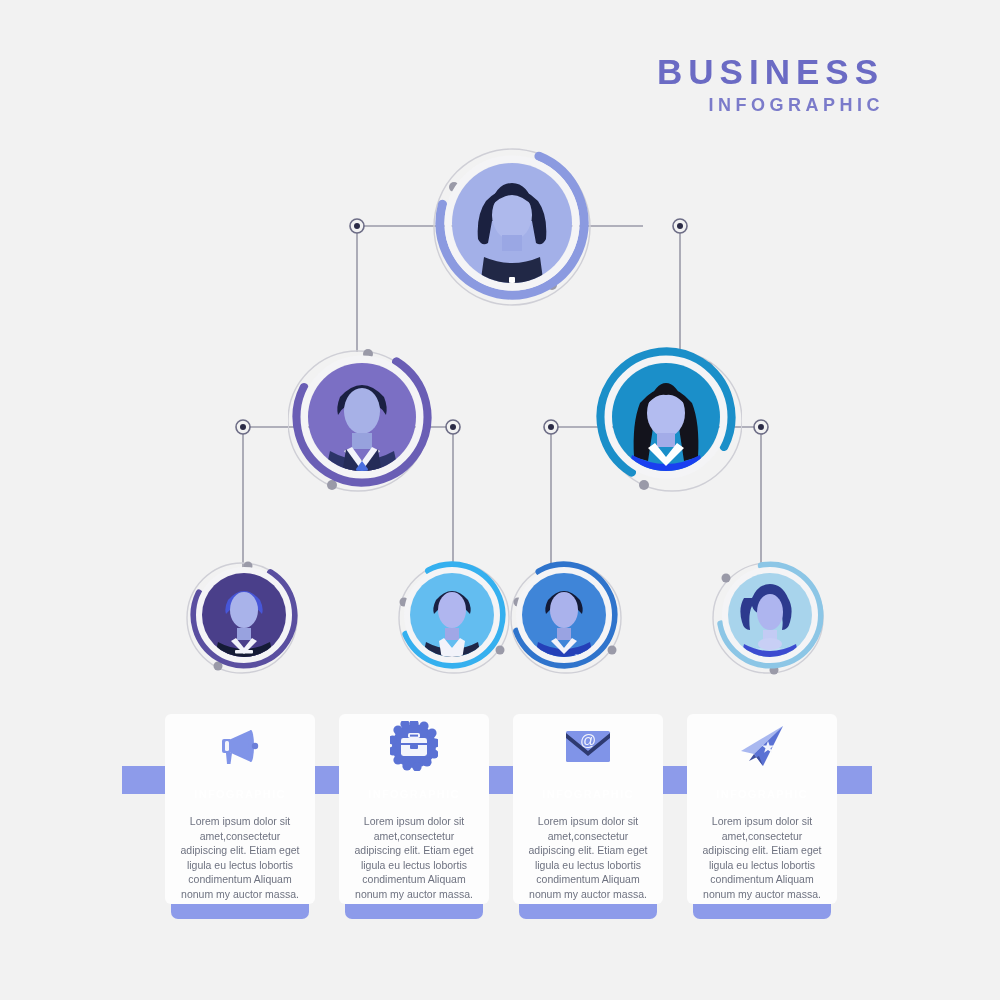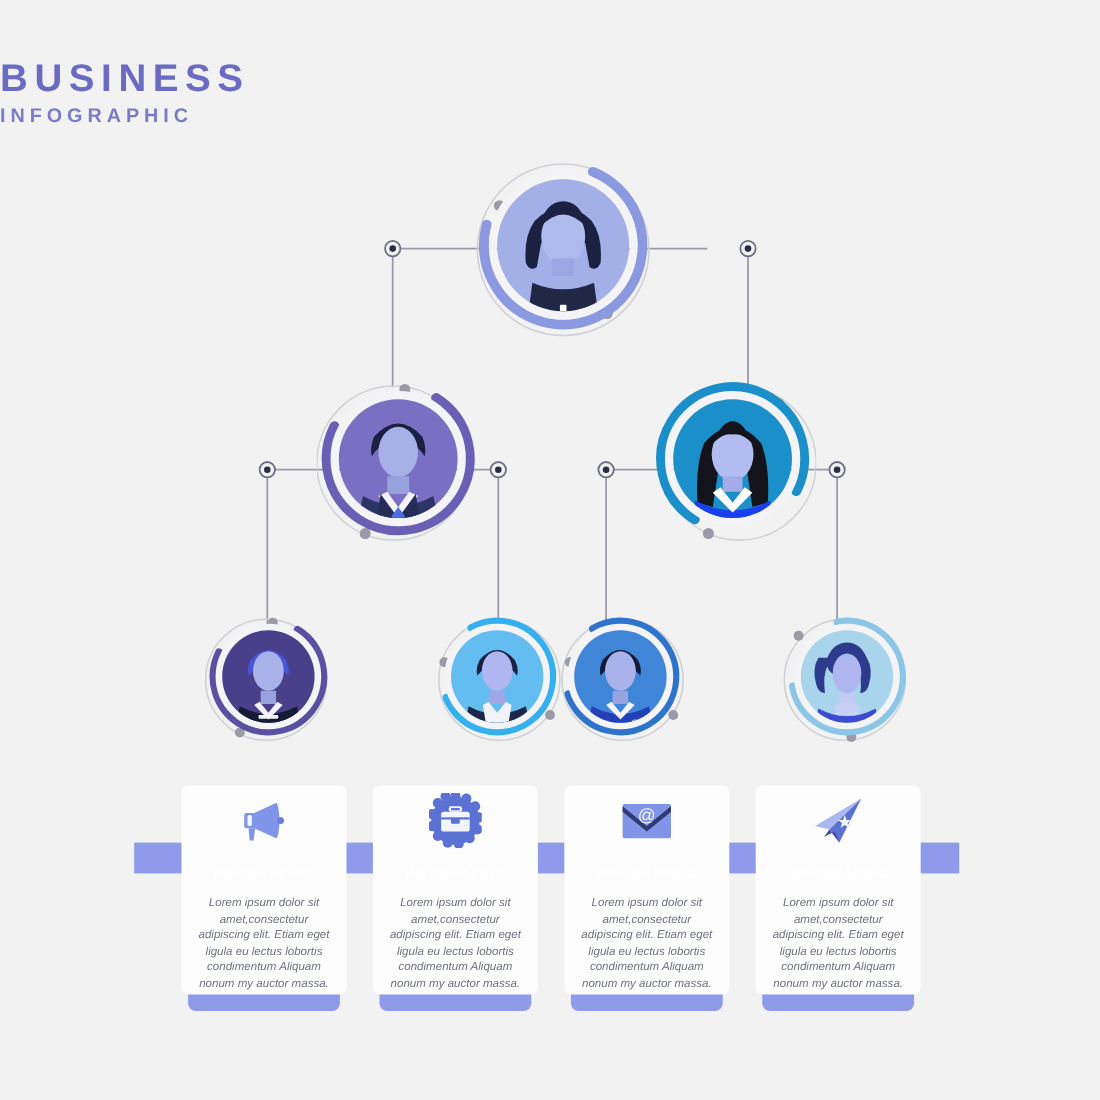--- a/index.html
+++ b/index.html
@@ -6,21 +6,21 @@
   body{
     width:1000px;height:1000px;
     background:#f2f2f2;
     font-family:"Liberation Sans", sans-serif;
     overflow:hidden;
     position:relative;
   }
   .stage{position:absolute;left:0;top:0;width:1000px;height:1000px;}
 
   
-  .title-block{position:absolute;left:0;top:52px;width:884px;text-align:left;}
+  .title-block{position:absolute;left:0;top:52px;width:884px;text-align:right;}
   .title-main{
     font-size:35px;font-weight:bold;letter-spacing:6px;
     color:#6b6bc4;line-height:40px;
   }
   .title-sub{
     font-size:18px;font-weight:bold;letter-spacing:4.5px;
     color:#7b7bca;line-height:22px;margin-top:2px;
   }
 
   
@@ -47,21 +47,21 @@
     position:absolute;left:0;top:4px;width:150px;height:56px;
     display:flex;align-items:center;justify-content:center;
   }
   .card .cap{
     position:absolute;left:0;top:66px;width:150px;height:28px;
     display:flex;align-items:center;justify-content:center;
     color:#ffffff;font-size:11px;font-weight:bold;letter-spacing:1.3px;
   }
   .card .body{
     position:absolute;left:10px;top:100px;width:130px;
-    text-align:center;color:#6e7280;font-size:10.5px;line-height:14.6px;font-style:italic;
+    text-align:center;color:#6e7280;font-size:10.5px;line-height:14.6px;
   }
   .card .foot{
     position:absolute;left:6px;top:190px;width:138px;height:15px;
     background:#8d9bea;border-radius:0 0 7px 7px;
   }
   .c0{left:165px;} .c1{left:339px;} .c2{left:513px;} .c3{left:687px;}
 </style>
 </head>
 <body>
 

